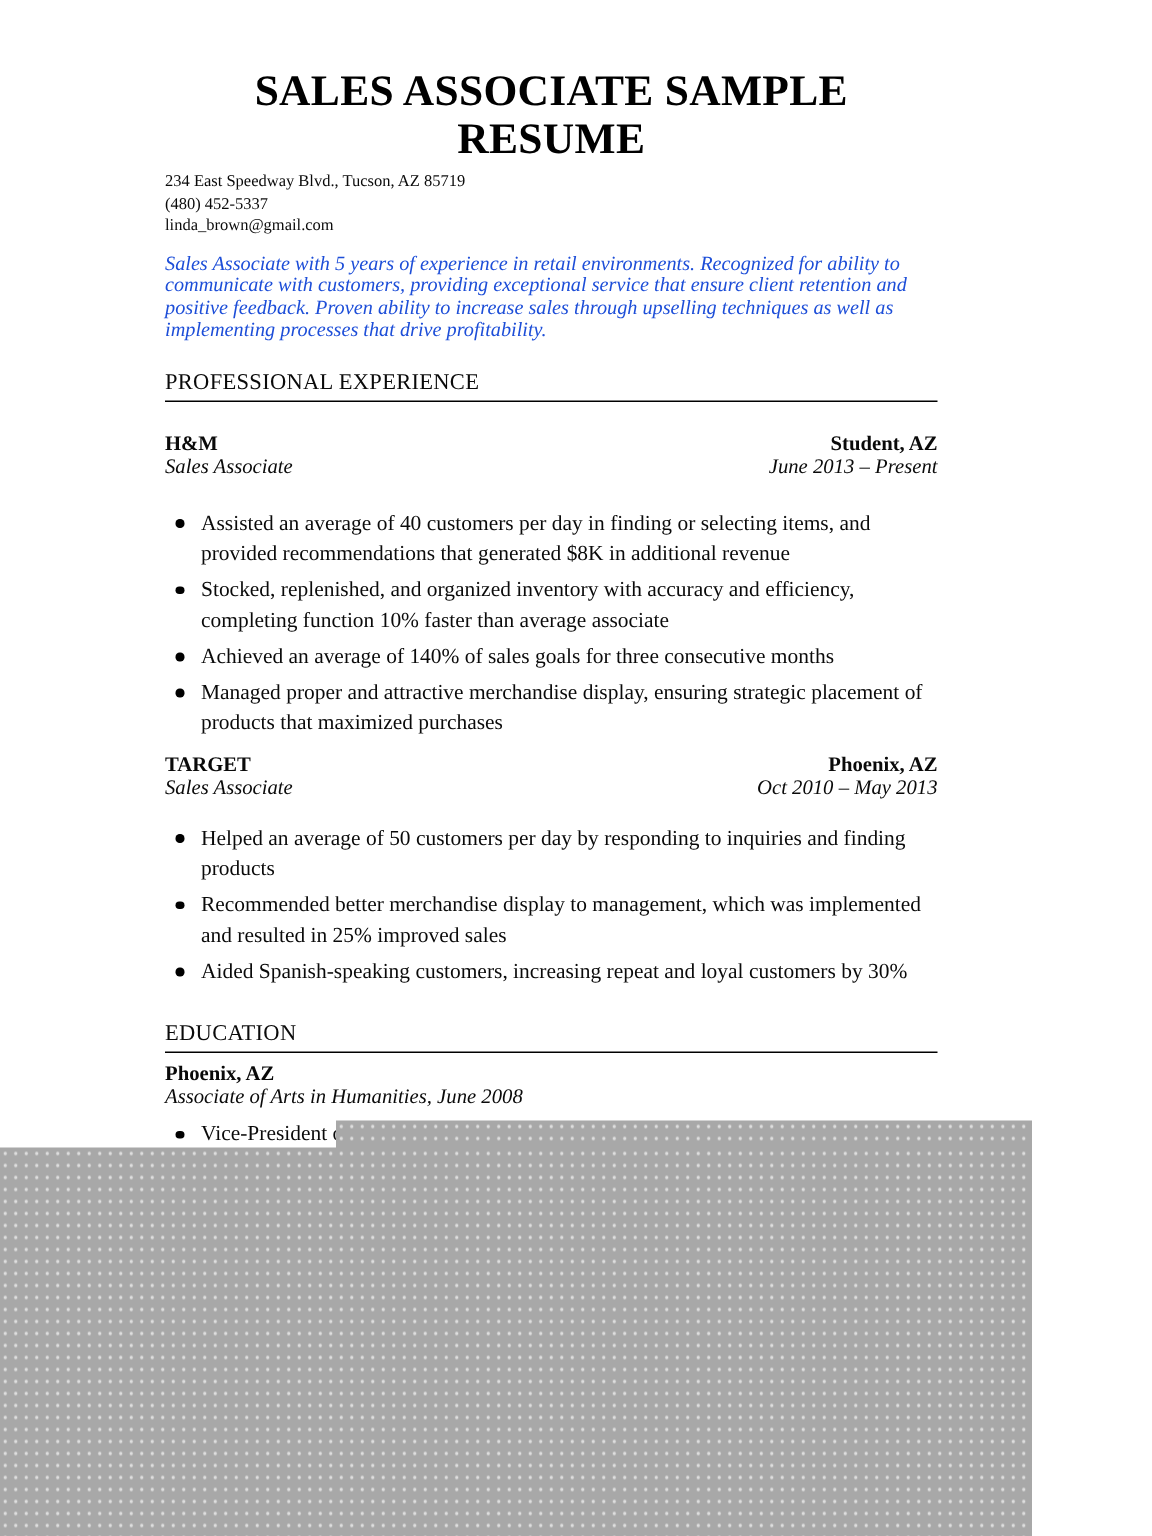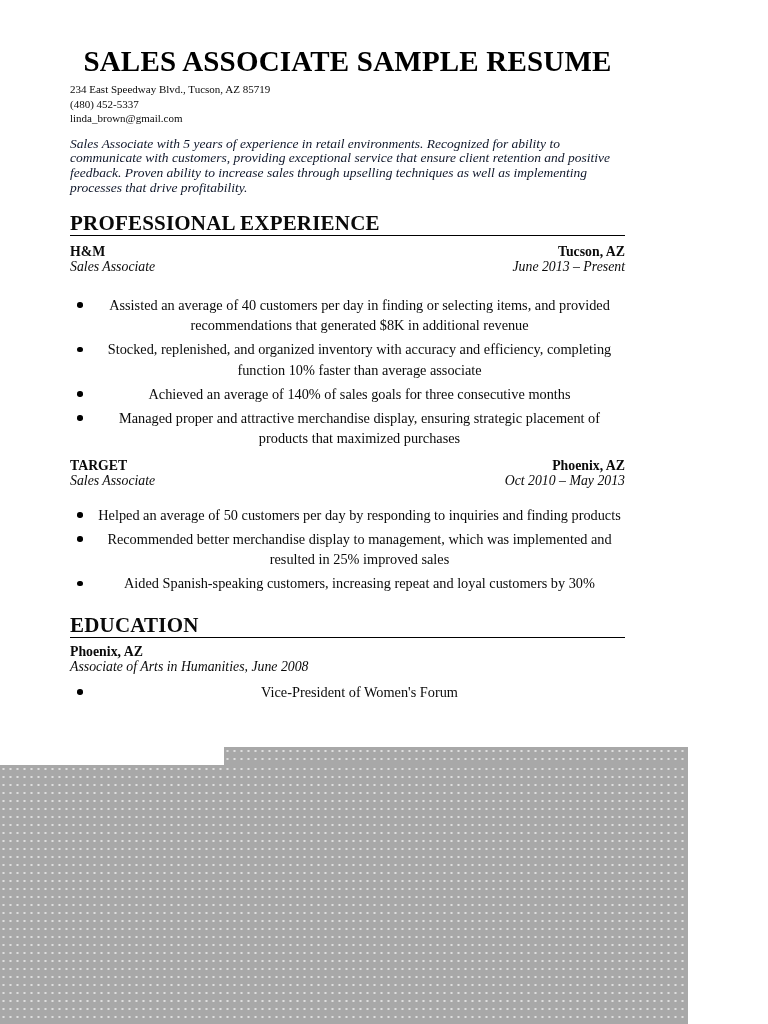--- a/index.html
+++ b/index.html
@@ -4,52 +4,52 @@
 <style>
   * { margin:0; padding:0; box-sizing:border-box; }
   html,body { background:#ffffff; }
   body {
     width:768px; height:1024px; margin:0;
     font-family:"Liberation Serif","DejaVu Serif",serif;
     color:#0a0a0a;
   }
   .page {
     position:relative; width:688px; height:1024px;
-    background:#ffffff; overflow:hidden;
+    background:#ffffff; overflow:hidden;padding-left:40px;
   }
   .content { padding:0 63px 0 70px; }
 
   
   .title {
     margin-top:45px; text-align:center;
     font-size:29px; font-weight:bold; letter-spacing:0.2px;
     line-height:32px; color:#000;
   }
   .contact { margin-top:5px; text-align:left; font-size:11px; line-height:14.5px; }
 
   
   .summary {
     margin-top:11px; font-style:italic; font-size:13.5px; line-height:14.8px;
-    color:#0f172a;
+    color:#1d4ed8;
   }
 
   
   .section-heading {
-    margin-top:19px; font-size:21px; font-weight:bold; letter-spacing:0.2px;
+    margin-top:19px; font-size:15px; font-weight:normal; letter-spacing:0.2px;
     line-height:17px; padding-bottom:3px; border-bottom:1.8px solid #000;
   }
 
   
   .entry-head { display:flex; justify-content:space-between; align-items:baseline; }
-  .entry-head.first { margin-top:8px; }
+  .entry-head.first { margin-top:20px; }
   .org, .loc { font-weight:bold; font-size:13.8px; line-height:15px; }
   .entry-sub { display:flex; justify-content:space-between; font-style:italic; font-size:13.8px; line-height:15px;align-items:center; }
 
   
-  ul.bullets { list-style:none; margin-top:21px;text-align:center; }
+  ul.bullets { list-style:none; margin-top:21px; }
   ul.bullets.tight { margin-top:17px; }
   ul.bullets.edu { margin-top:8px; }
   ul.bullets li {
     position:relative; padding-left:24px; font-size:14.3px; line-height:20.5px;
     margin-bottom:3.5px; max-width:635px;
   }
   ul.bullets li::before {
     content:""; position:absolute; left:7px; top:7.5px;
     width:5.5px; height:5.5px; border-radius:50%; background:#000;
   }
@@ -84,21 +84,21 @@
     </div>
 
     <p class="summary">Sales Associate with 5 years of experience in retail environments. Recognized for ability to communicate with customers, providing exceptional service that ensure client retention and positive feedback. Proven ability to increase sales through upselling techniques as well as implementing processes that drive profitability.</p>
 
     <div class="section">
       <h2 class="section-heading">PROFESSIONAL EXPERIENCE</h2>
 
       <div class="entry">
         <div class="entry-head first">
           <span class="org">H&amp;M</span>
-          <span class="loc">Tucson, AZ</span>
+          <span class="loc">Student, AZ</span>
         </div>
         <div class="entry-sub">
           <span>Sales Associate</span>
           <span>June 2013 – Present</span>
         </div>
         <ul class="bullets">
           <li>Assisted an average of 40 customers per day in finding or selecting items, and provided recommendations that generated $8K in additional revenue</li>
           <li>Stocked, replenished, and organized inventory with accuracy and efficiency, completing function 10% faster than average associate</li>
           <li>Achieved an average of 140% of sales goals for three consecutive months</li>
           <li>Managed proper and attractive merchandise display, ensuring strategic placement of products that maximized purchases</li>

